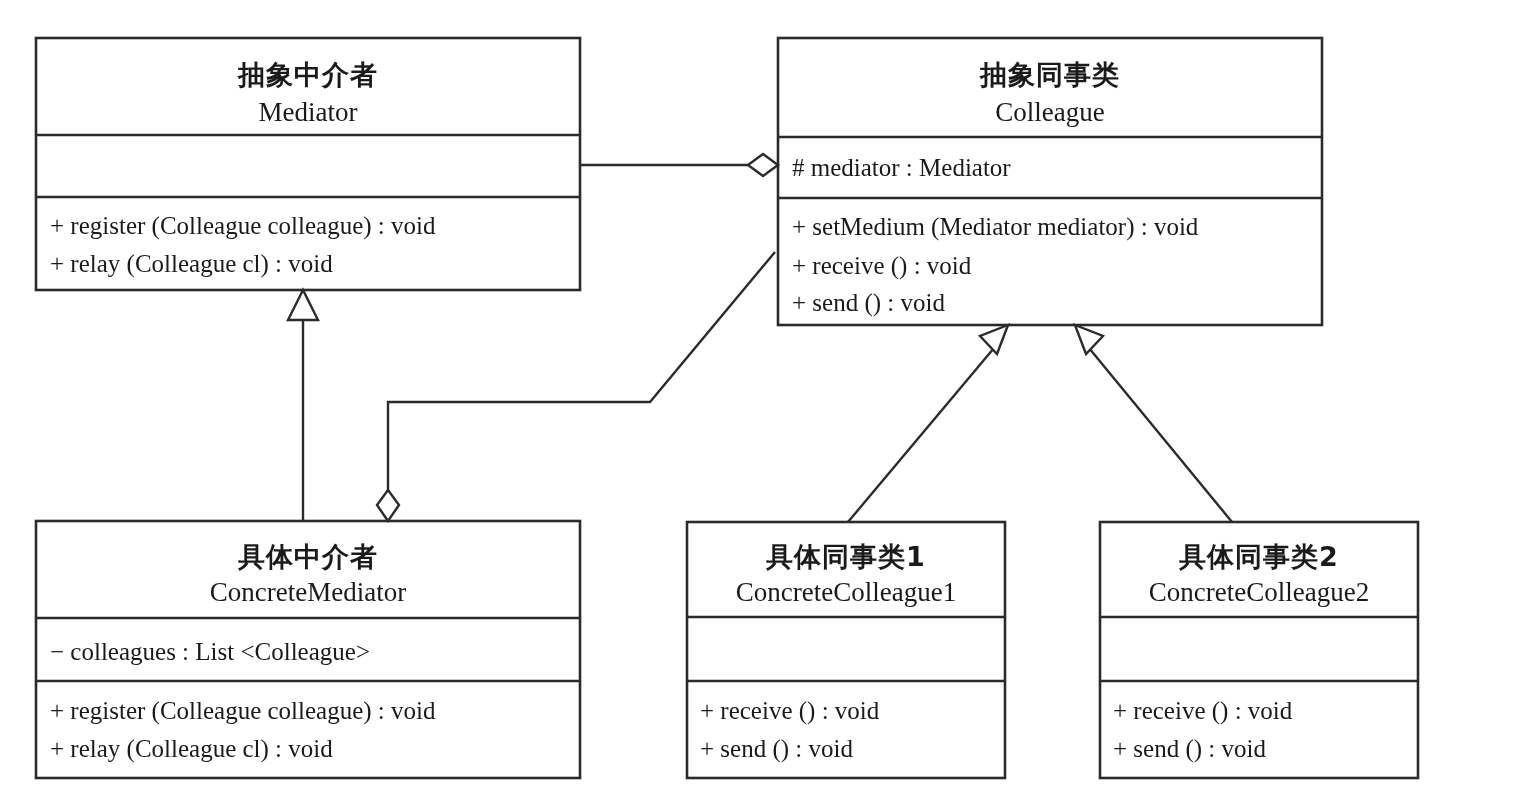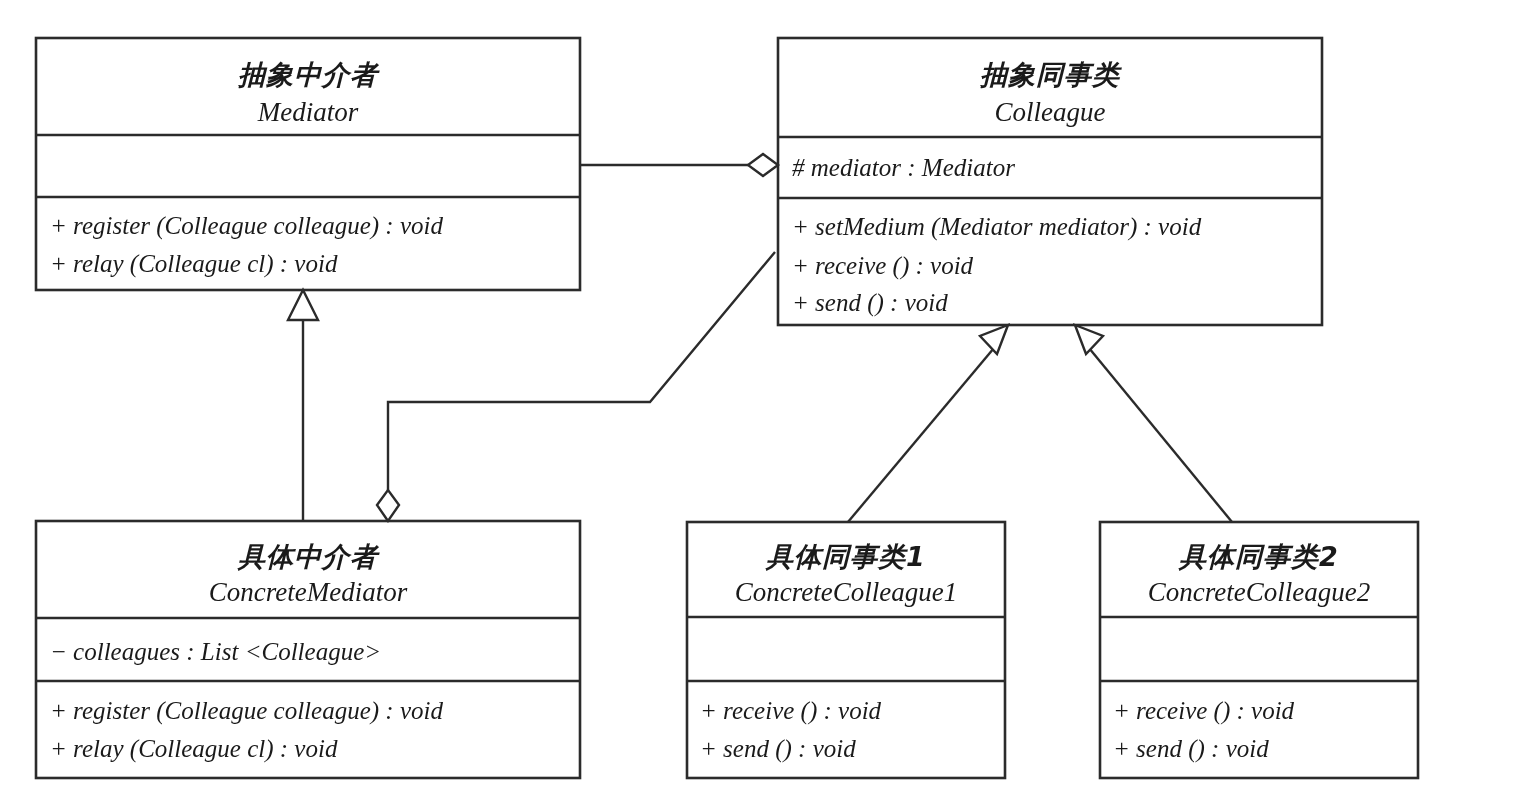--- a/index.html
+++ b/index.html
@@ -12,21 +12,20 @@
     width: 1514px;
     height: 794px;
     font-family: "Liberation Serif", "DejaVu Serif", serif;
     overflow: hidden;
   }
   #diagram-root {
     position: relative;
     width: 1514px;
     height: 794px;
     background: #ffffff;
-    font-style: italic;
   }
   svg.uml-canvas {
     display: block;
     width: 1514px;
     height: 794px;
   }
   .cls-box {
     fill: #ffffff;
     stroke: #2b2b2b;
     stroke-width: 2.6;

